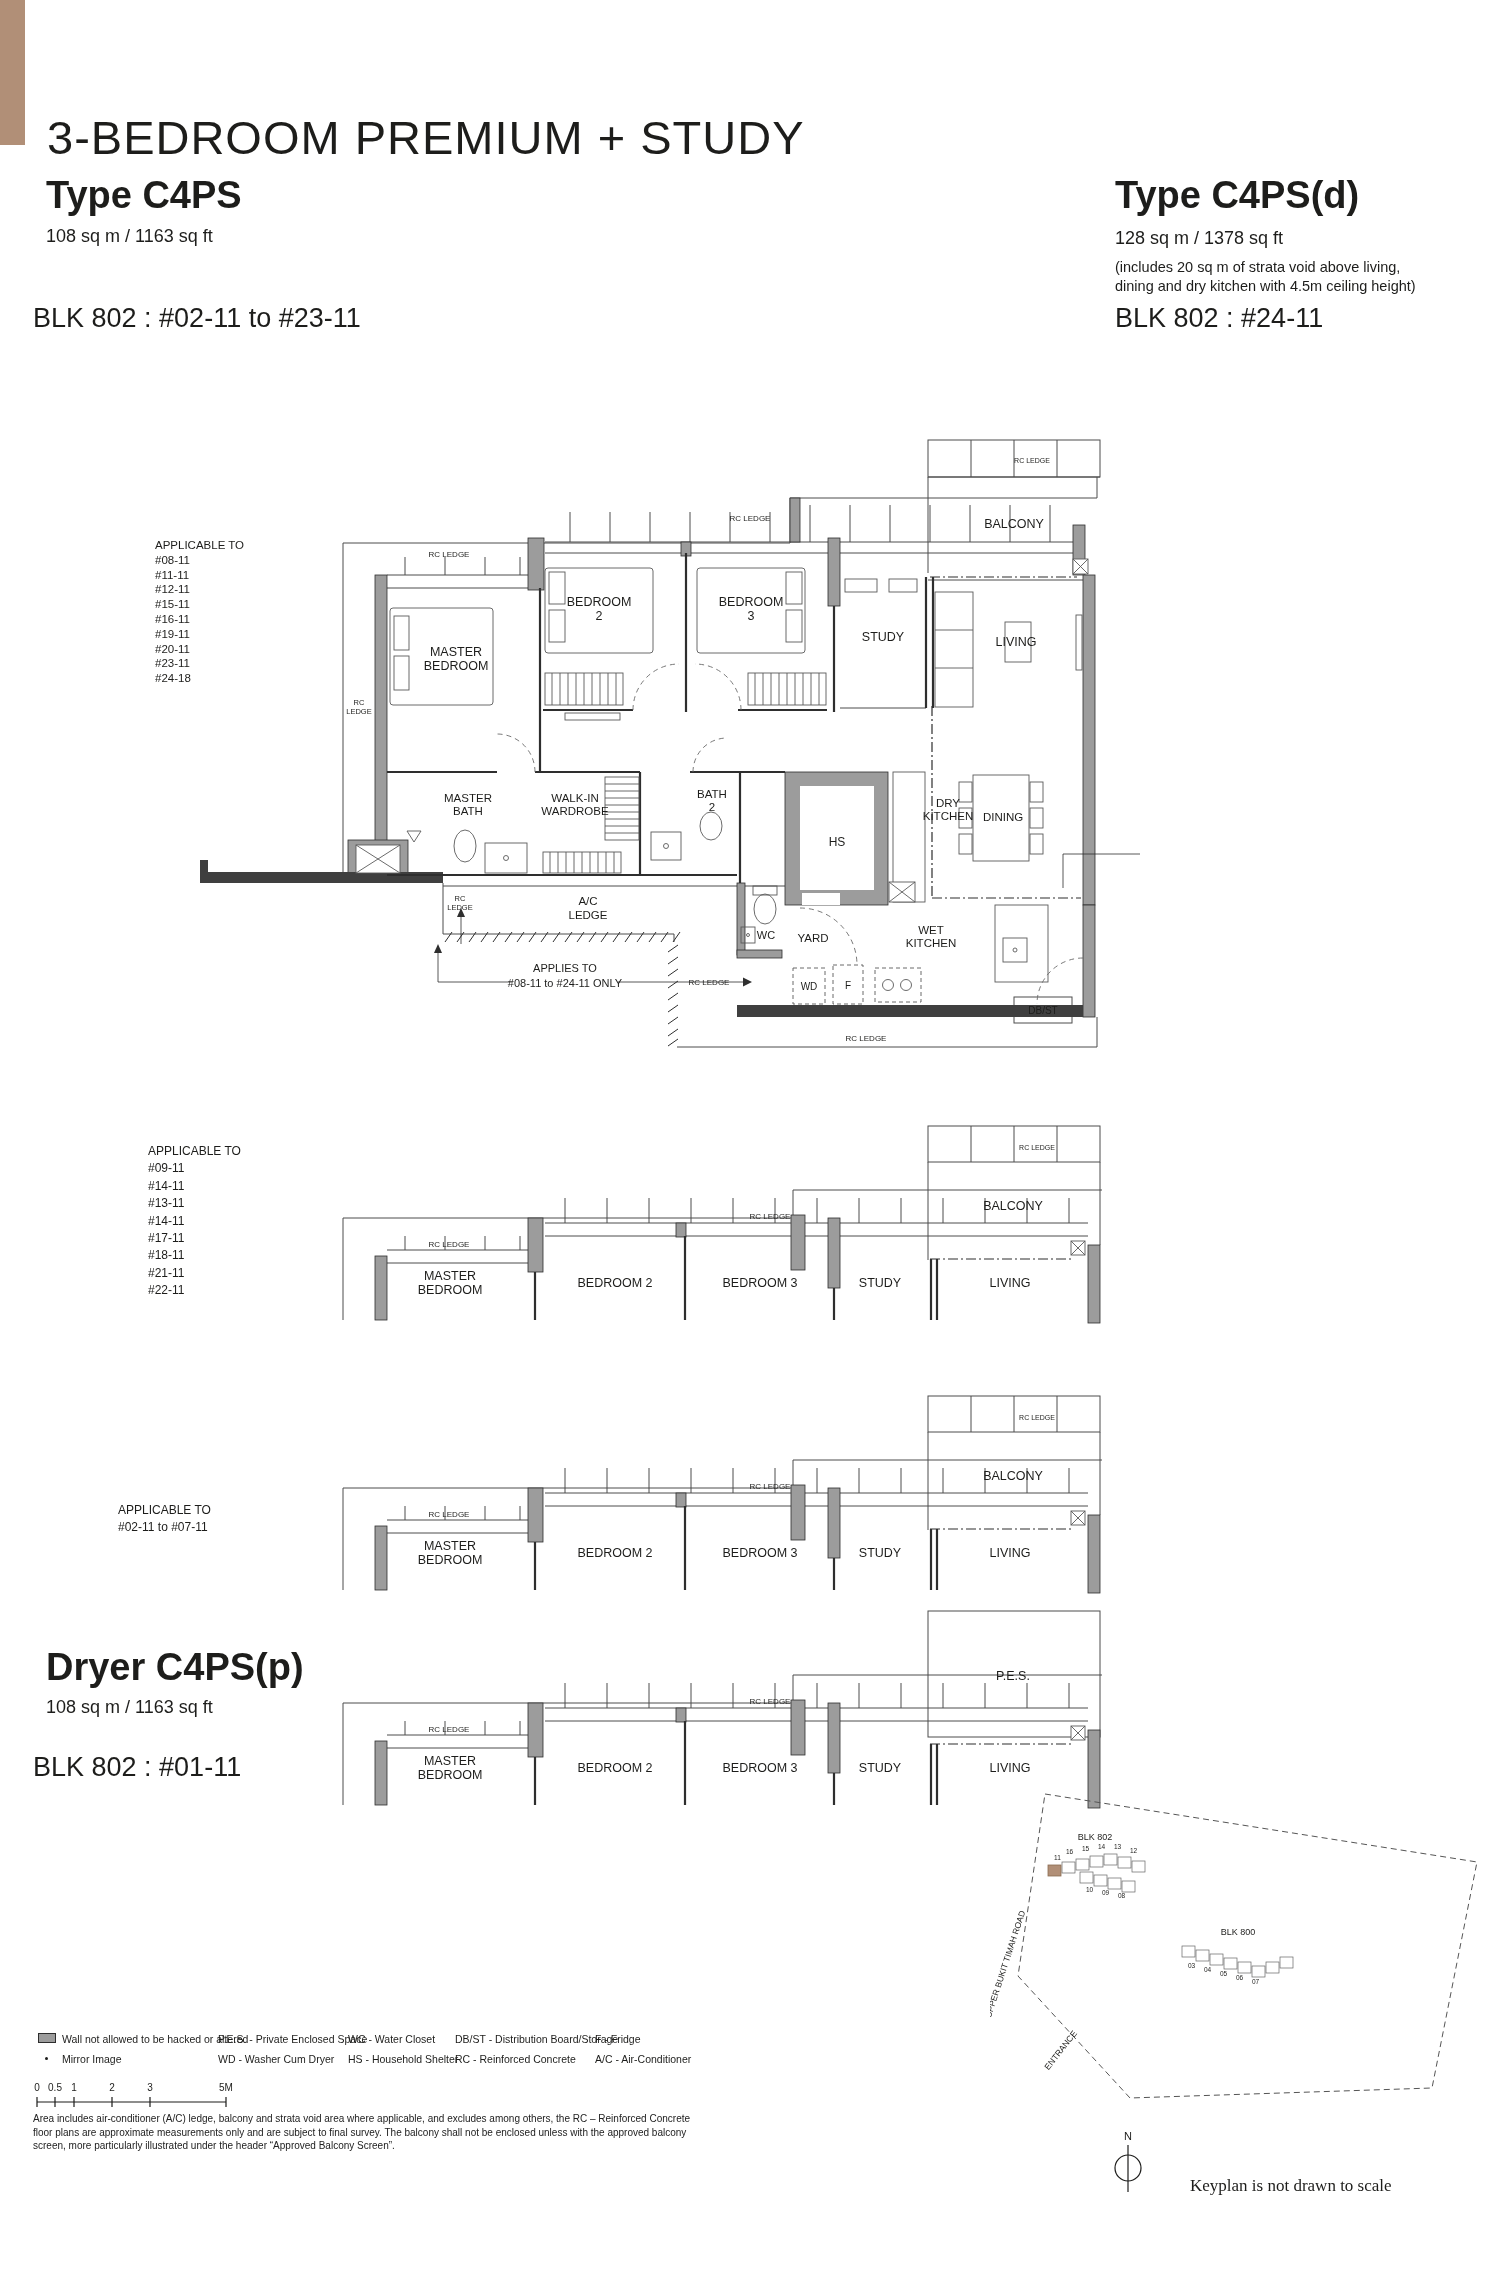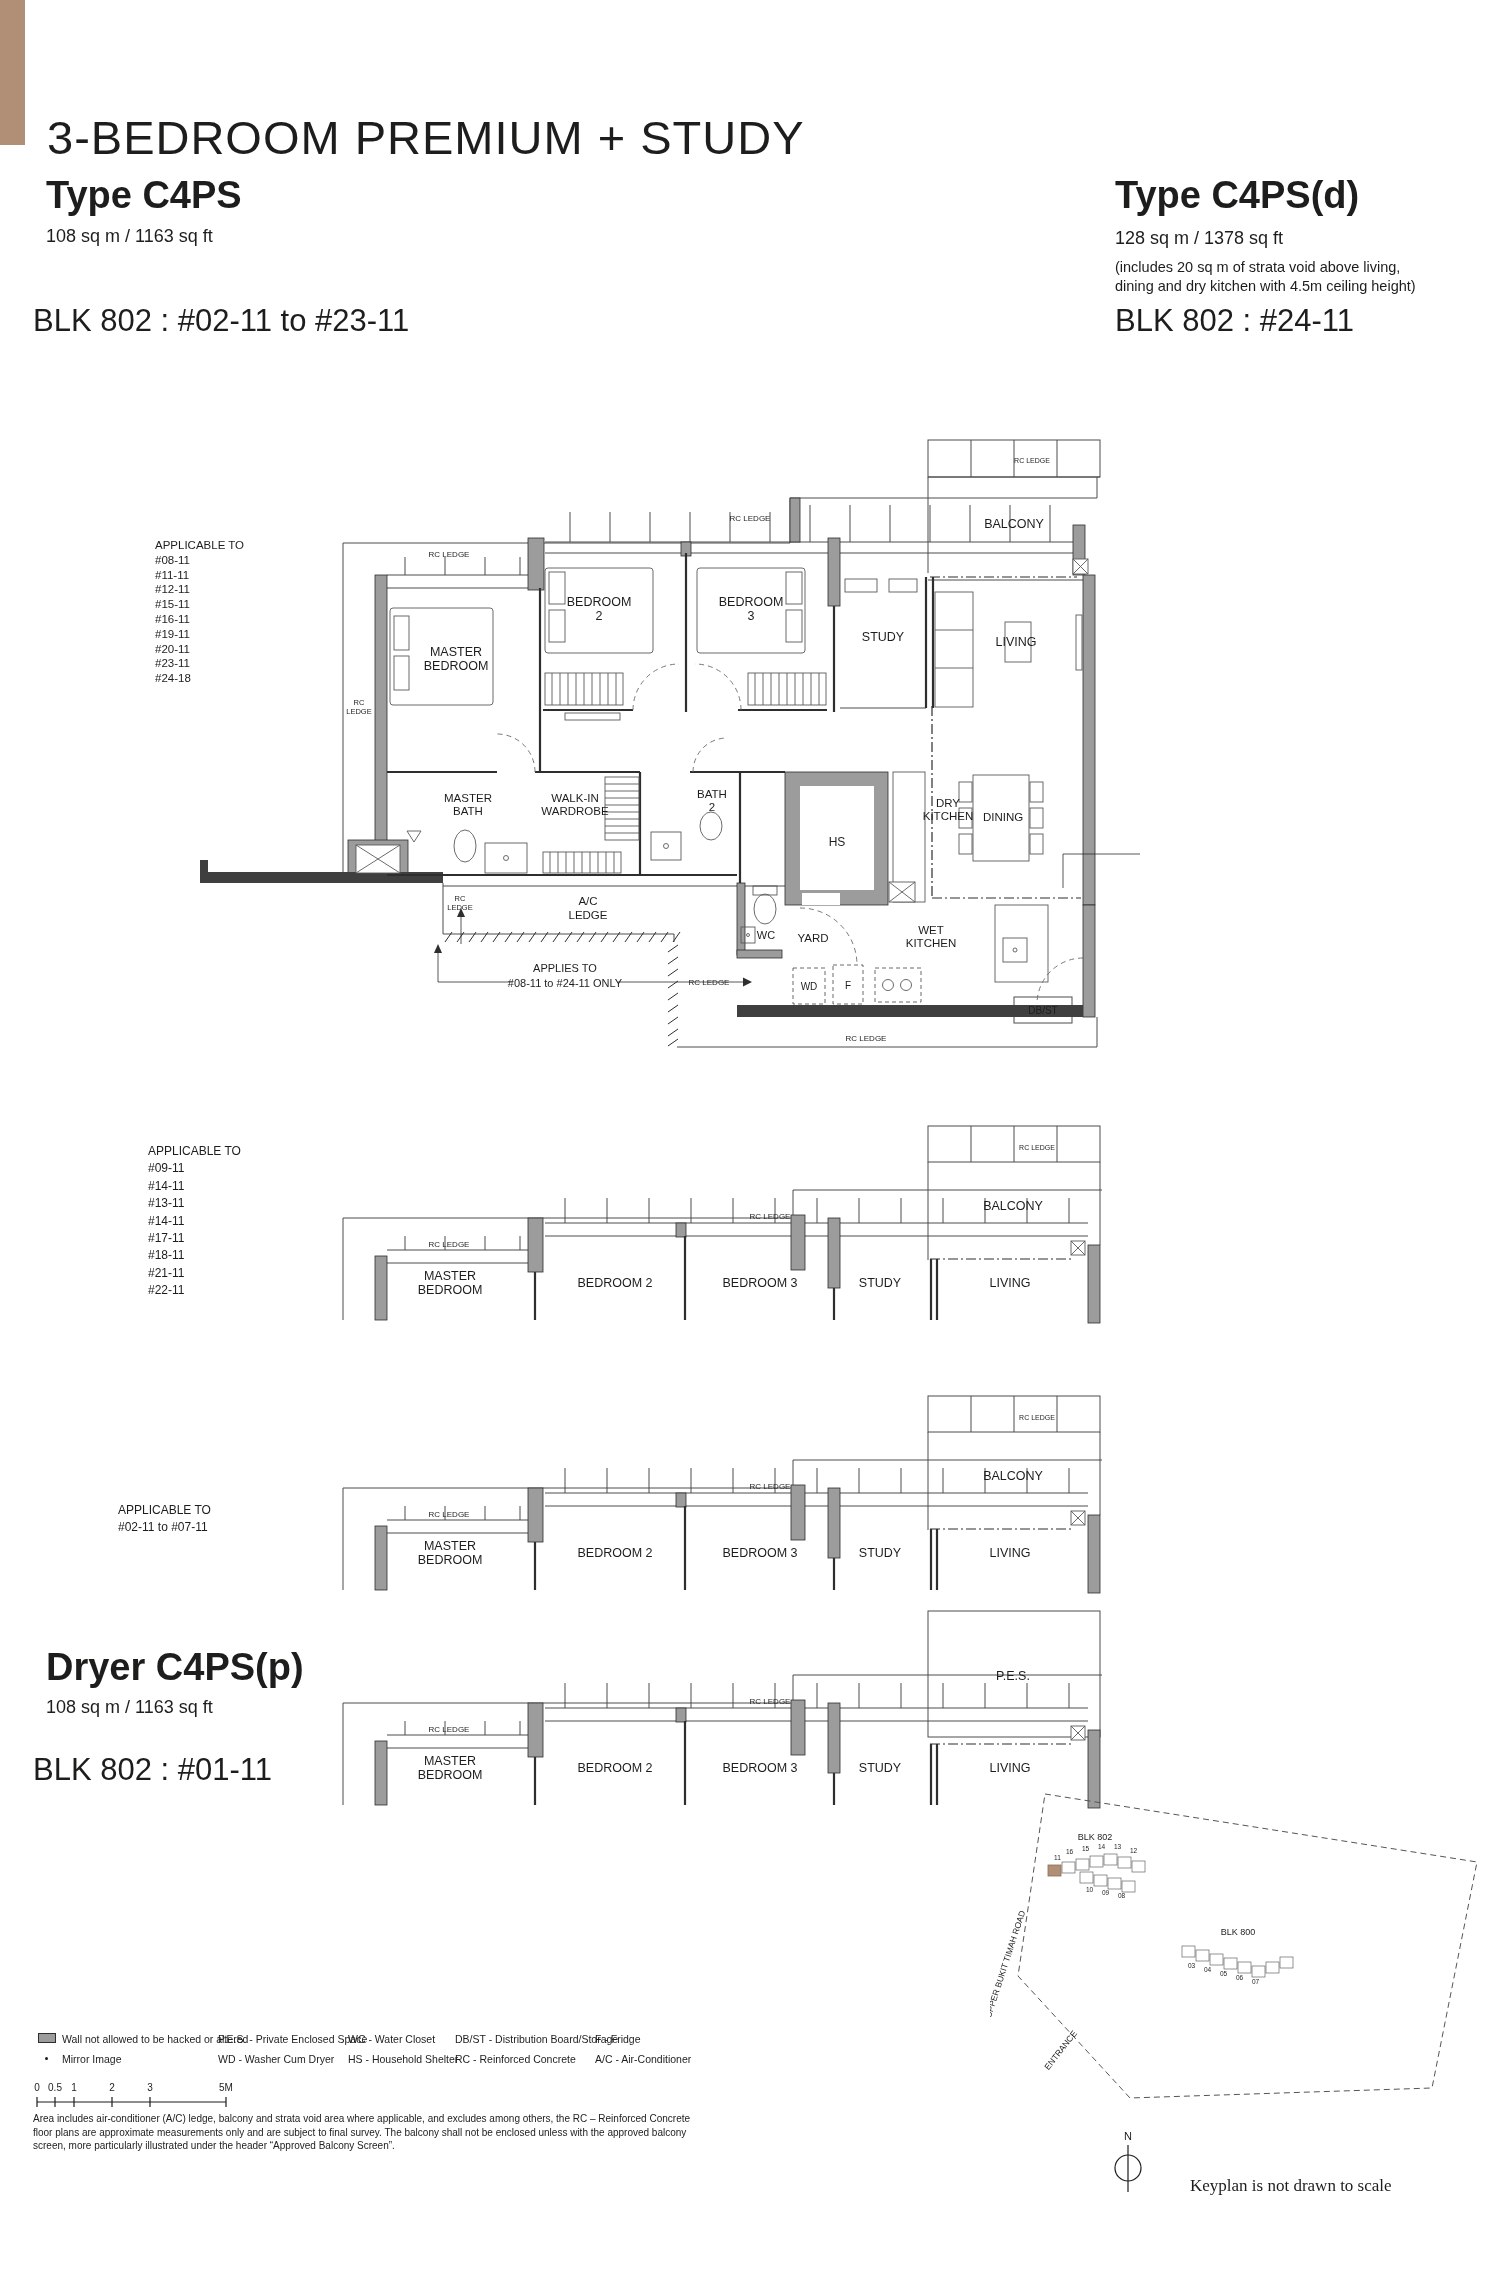--- a/index.html
+++ b/index.html
@@ -4,21 +4,21 @@
 <style>
   html,body{margin:0;padding:0;background:#fff;}
   .page{position:relative;width:1505px;height:2289px;background:#fff;overflow:hidden;
         font-family:"Liberation Sans",sans-serif;color:#1d1d1b;}
   .abs{position:absolute;}
   .accent{left:0;top:0;width:25px;height:145px;}
   .title{left:47px;top:94px;font-size:47px;letter-spacing:1px;font-weight:400;white-space:nowrap;margin-top:16px;}
   .tname{font-size:38px;font-weight:700;white-space:nowrap;}
   .tarea{font-size:18px;font-weight:400;white-space:nowrap;}
   .tnote{font-size:14.5px;line-height:18.5px;white-space:nowrap;}
-  .tblk{font-size:31px;white-space:nowrap;text-align:right;}
+  .tblk{font-size:27px;white-space:nowrap;text-align:right;}
   .applist{font-size:11.5px;line-height:14.8px;white-space:nowrap;}
   .applistB{font-size:12px;line-height:17.4px;white-space:nowrap;}
   .legend-text{font-size:10.5px;white-space:nowrap;}
   .wall-sym{width:16px;height:8px;background:#9c9c9c;border:1.5px solid #2e2e2e;}
   .dot-sym{width:3px;height:3px;border-radius:50%;background:#1d1d1b;}
   .disclaimer{font-size:10px;line-height:13.5px;color:#222;}
   .kpnote{font-size:17px;font-family:Liberation Serif, serif;}
   svg text{font-family:"Liberation Sans",sans-serif;fill:#1d1d1b;}
 </style>
 </head>

